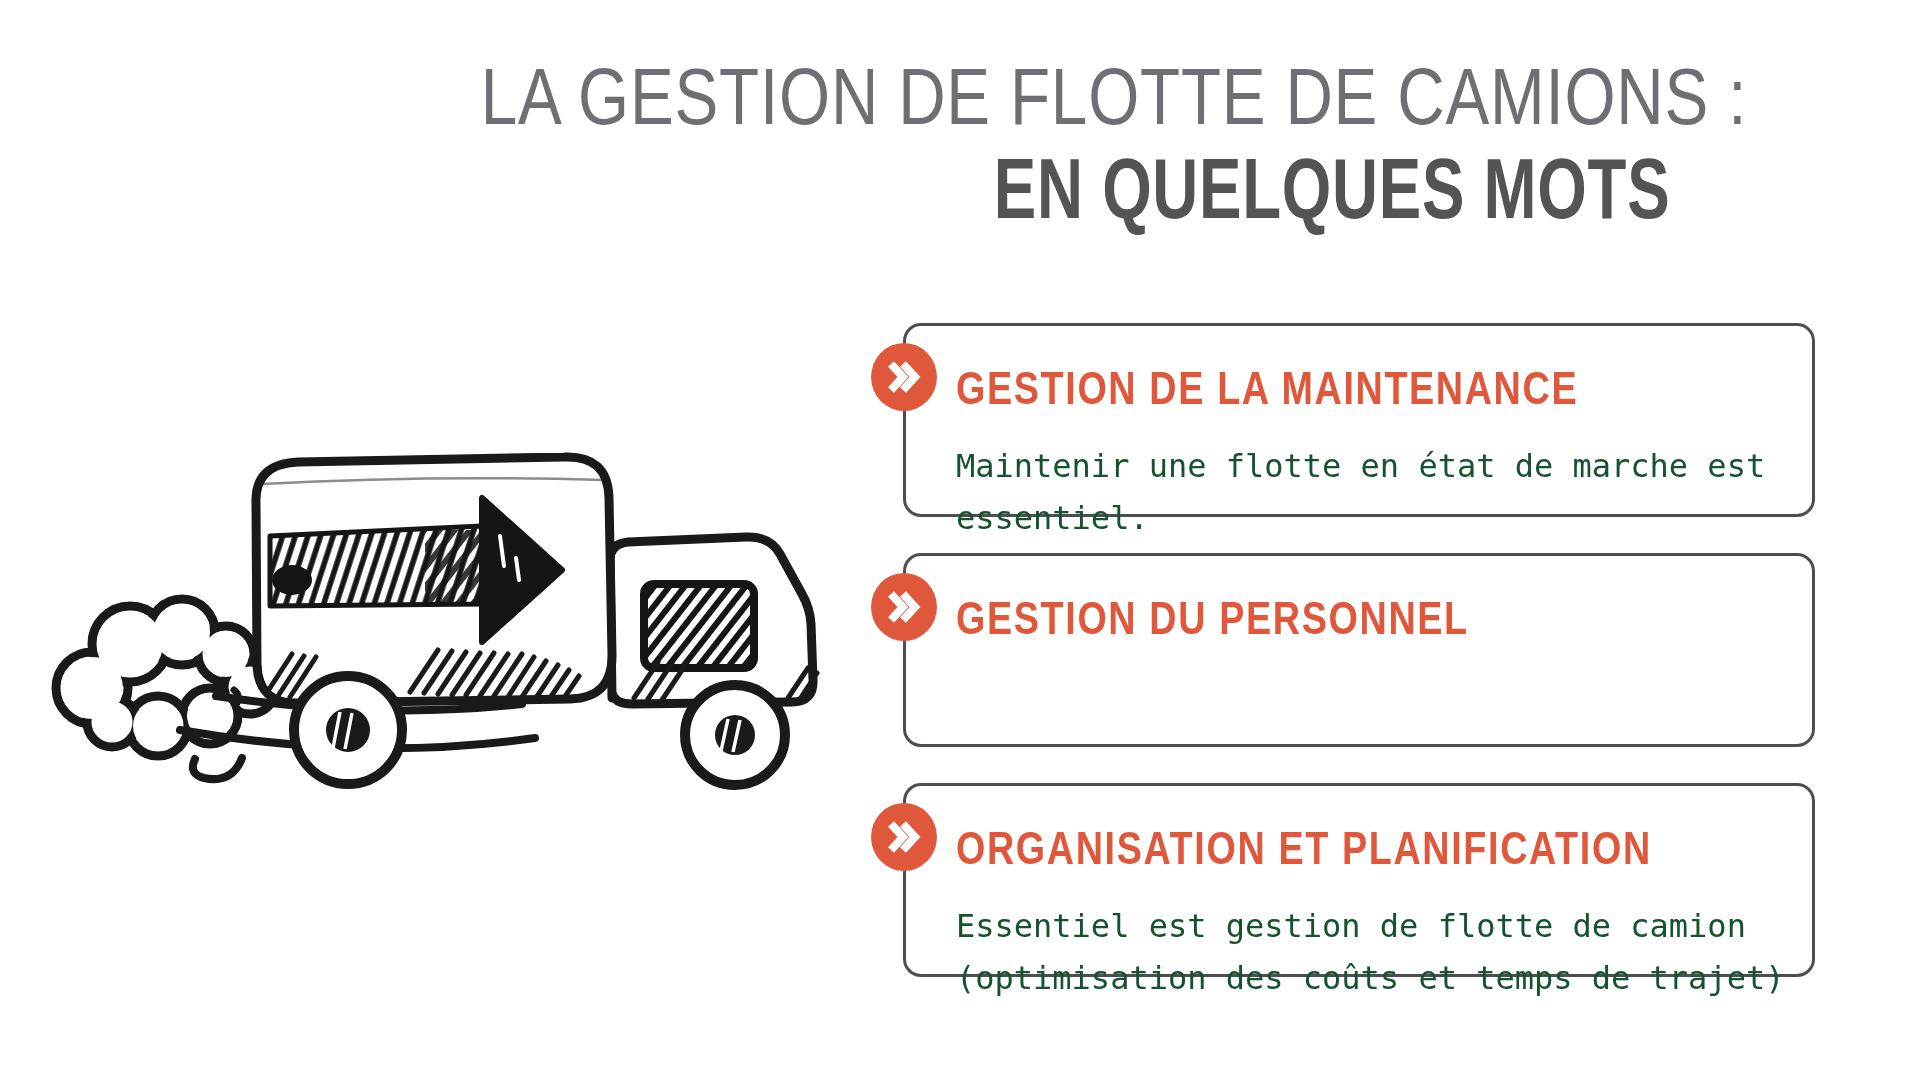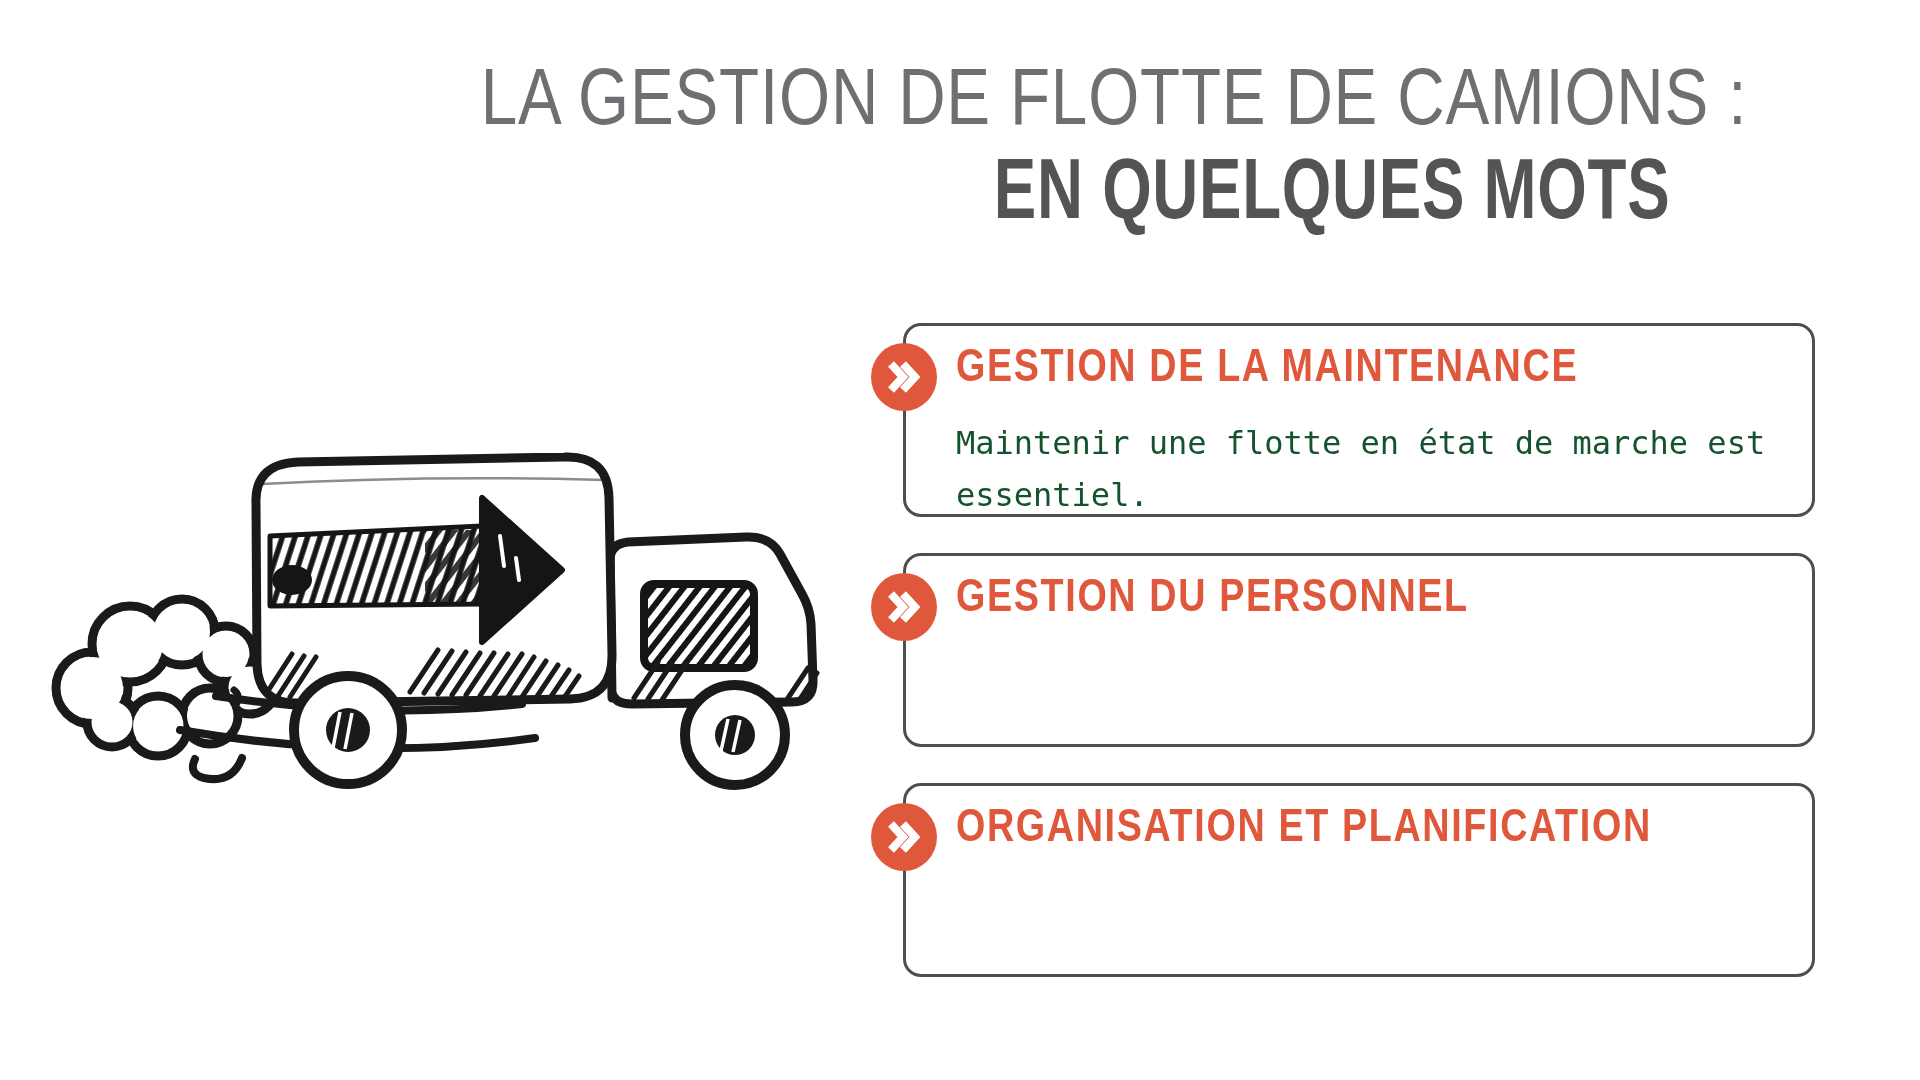--- a/index.html
+++ b/index.html
@@ -22,21 +22,21 @@
     transform:scaleX(.74); transform-origin:50% 50%;
     white-space:nowrap;
   }
   
   .cards { position:absolute; left:903px; top:323px; width:912px; }
   .card {
     position:relative; box-sizing:border-box;
     height:194px; margin-bottom:36px;
     background:#ffffff;
     border:3px solid #4d4e50; border-radius:18px;
-    padding:15px 16px 0 50px;
+    padding:38px 16px 0 50px;
   }
   .badge {
     position:absolute; left:-35px; top:17px;
     width:66px; height:68px; border-radius:50%;
     background:#e0583c;
     display:flex; align-items:center; justify-content:center;
   }
   .card-title {
     font:700 46px/48px "Liberation Sans", sans-serif;
     color:#e0583c; letter-spacing:2px;
@@ -163,16 +163,18 @@
       <div class="card-title">GESTION DU PERSONNEL</div>
     </div>
 
     <div class="card">
       <div class="badge">
         <svg width="40" height="36" viewBox="0 0 40 36" fill="none">
           <path d="M 7 5 L 19 18 L 7 31 M 19 5 L 31 18 L 19 31" stroke="#ffffff" stroke-width="8"></path>
         </svg>
       </div>
       <div class="card-title">ORGANISATION ET PLANIFICATION</div>
+      <div class="card-body">Essentiel est gestion de flotte de camion
+(optimisation des coûts et temps de trajet)</div>
     </div>
 
   </div>
 </div>
 
 </body></html>

